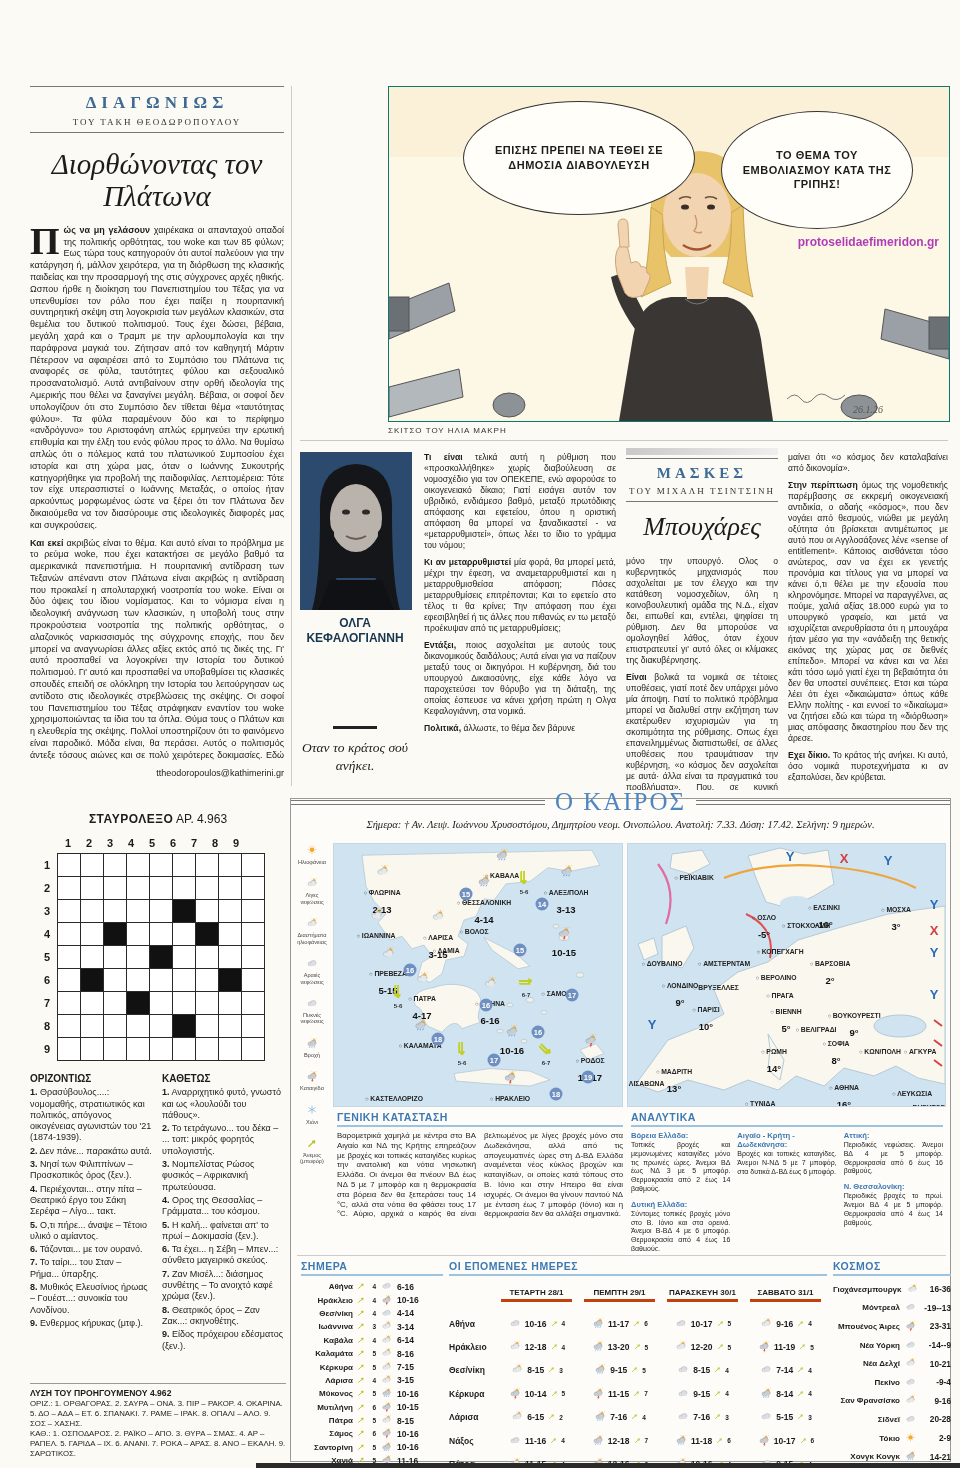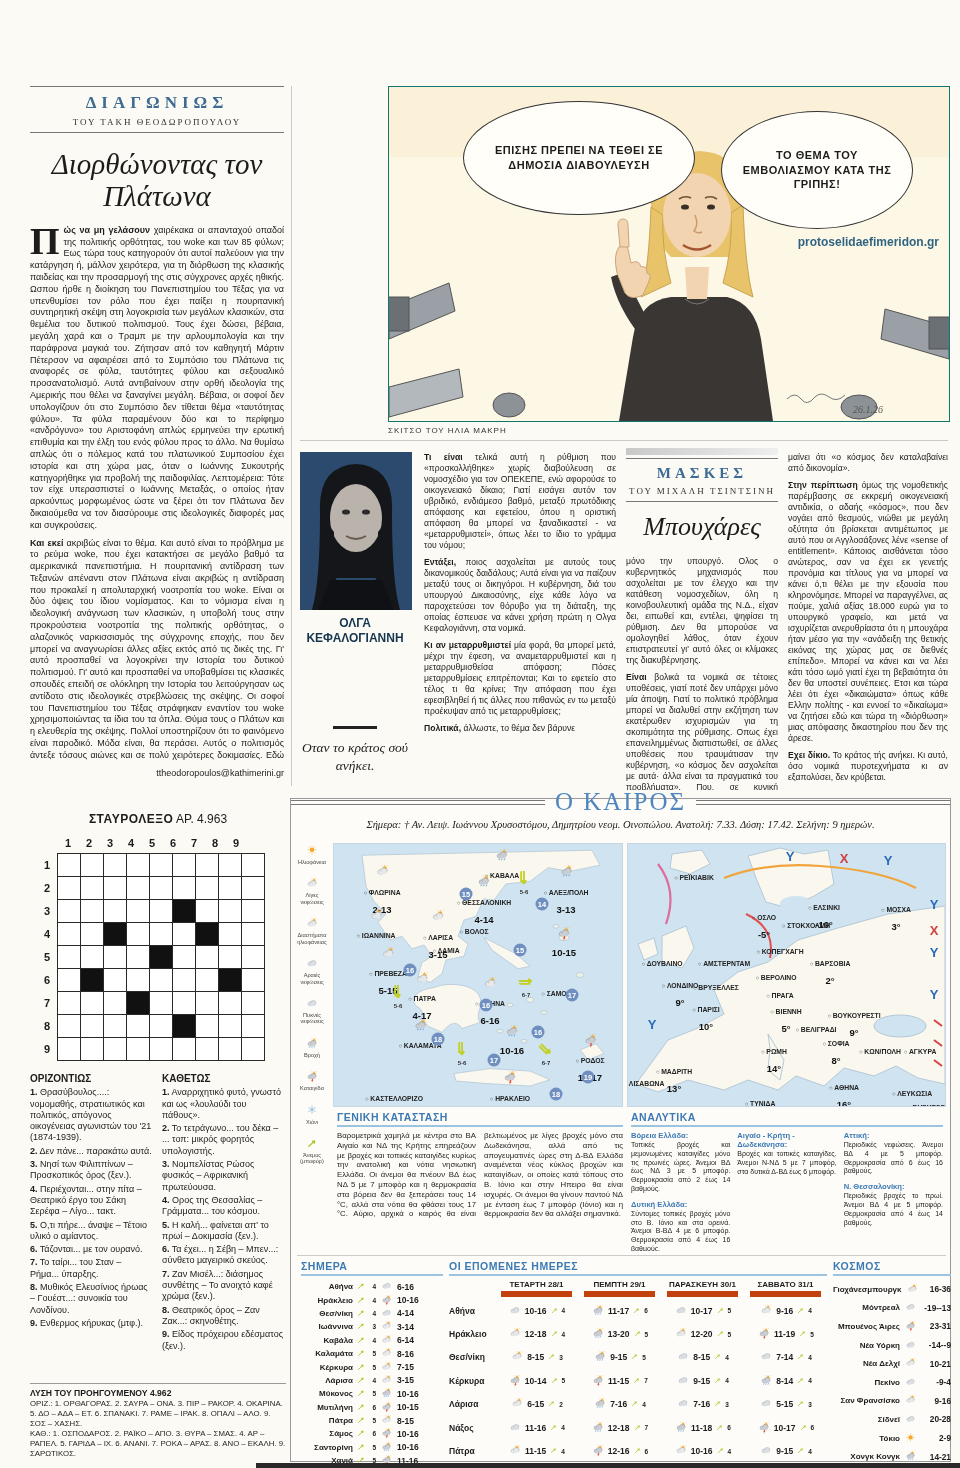--- a/index.html
+++ b/index.html
@@ -31,21 +31,21 @@
   
   .vline{position:absolute;background:#ccc;width:1px;}
 
   
   #cartoon{position:absolute;left:388px;top:86px;width:560px;height:334px;border:1px solid #0f766e;
            background:#fdf7e6;overflow:hidden;}
   .bubble{position:absolute;background:#fffef8;border:1.3px solid #333;border-radius:50%;
           display:flex;align-items:center;justify-content:center;text-align:center;
           font-size:11px;font-weight:bold;letter-spacing:0.5px;padding:10px;line-height:1.35;}
   #cart-credit{position:absolute;left:388px;top:426px;width:560px;text-align:left;font-size:8px;color:#333;letter-spacing:1px;}
-  #watermark{position:absolute;right:10px;top:148px;font-size:12px;font-weight:bold;color:#0c4a6e;opacity:.85;}
+  #watermark{position:absolute;right:10px;top:148px;font-size:12px;font-weight:bold;color:#a21caf;opacity:.85;}
   #signature{position:absolute;right:66px;bottom:6px;font-family:"Liberation Serif",serif;font-style:italic;font-size:10px;color:#555;}
 
   
   #midrule{position:absolute;left:300px;right:12px;top:440px;height:1px;background:#c9c9c9;}
   #photo{position:absolute;left:300px;top:452px;width:112px;height:158px;}
   #photo-name{position:absolute;left:292px;top:616px;width:126px;text-align:center;
               font-weight:bold;font-size:12px;color:#16364f;line-height:1.25;}
   #photo-quote{position:absolute;left:296px;top:726px;width:118px;text-align:center;
                font-family:"Liberation Serif",serif;font-style:italic;font-size:13.5px;line-height:1.3;}
   #photo-quote:before{content:"";display:block;width:44px;height:3px;background:#222;margin:0 auto 10px;}
@@ -113,22 +113,22 @@
   #tables{position:absolute;left:6px;top:456px;right:4px;bottom:4px;border-top:1px solid #ccc;padding-top:4px;}
   #tbl-today{position:absolute;left:4px;top:4px;width:142px;}
   #tbl-next{position:absolute;left:152px;top:4px;width:378px;}
   #tbl-world{position:absolute;left:536px;top:4px;width:118px;}
   .trow{display:flex;align-items:center;font-size:8px;height:13.4px;}
   .trow .cn{width:52px;text-align:right;padding-right:3px;font-weight:bold;color:#222;}
   .trow .wv{width:10px;text-align:right;font-size:6.5px;font-weight:bold;}
   .trow .tv{font-weight:bold;margin-left:4px;font-size:8.5px;}
   .ic{display:inline-block;vertical-align:middle;line-height:0;}
   .dayhdr{display:flex;margin-bottom:2px;}
-  .dayhdr .dc{flex:1;text-align:center;font-size:8px;font-weight:bold;border-bottom:6px solid #c2410c;
-              padding-bottom:2px;margin:0 6px;}
+  .dayhdr .dc{flex:1;text-align:center;font-size:8px;font-weight:bold;border-bottom:3px solid #c2410c;
+              padding-bottom:2px;margin:8px 6px;}
   .nrow{display:flex;align-items:center;height:23.4px;}
   .nrow .cn{width:46px;font-weight:bold;font-size:8.5px;text-align:left;}
   .ncell{flex:1;display:flex;align-items:center;justify-content:center;gap:3px;font-size:8.5px;font-weight:bold;}
   .ncell .wnum{font-size:6.5px;}
   .wrow{display:flex;align-items:center;height:18.6px;font-size:8px;}
   .wrow .cn{flex:1;text-align:right;font-weight:bold;padding-right:4px;}
   .wrow .tv{width:34px;text-align:right;font-weight:bold;font-size:8.3px;}
   #botbar{position:absolute;left:256px;right:0;bottom:0;height:5px;background:#2a2a2a;}
 </style>
 </head>
@@ -215,22 +215,22 @@
       <ellipse cx="66" cy="60" rx="4" ry="2.6" fill="#2a2a2a"></ellipse>
       <path d="M46,84 q10,6 20,0" stroke="#6b5a52" fill="none" stroke-width="2"></path>
       <path d="M30,128 L82,128 L94,158 L18,158 Z" fill="#101114"></path>
     </svg>
   </div>
   <div id="photo-name">ΟΛΓΑ ΚΕΦΑΛΟΓΙΑΝΝΗ</div>
   <div id="photo-quote">Οταν το κράτος σού ανήκει.</div>
 
   <div id="colA" class="body-sm">
       <p class="art-p"><b class="lead">Τι είναι</b> τελικά αυτή η ρύθμιση που «προσκολλήθηκε» χωρίς διαβούλευση σε νομοσχέδιο για τον ΟΠΕΚΕΠΕ, ενώ αφορούσε το οικογενειακό δίκαιο; Γιατί εισάγει αυτόν τον υβριδικό, ενδιάμεσο βαθμό, μεταξύ πρωτόδικης απόφασης και εφετείου, όπου η οριστική απόφαση θα μπορεί να ξαναδικαστεί - να «μεταρρυθμιστεί», όπως λέει το ίδιο το γράμμα του νόμου;</p>
+      <p class="art-p"><b class="lead">Κι αν μεταρρυθμιστεί</b> μία φορά, θα μπορεί μετά, μέχρι την έφεση, να αναμεταρρυθμιστεί και η μεταρρυθμισθείσα απόφαση; Πόσες μεταρρυθμίσεις επιτρέπονται; Και το εφετείο στο τέλος τι θα κρίνει; Την απόφαση που έχει εφεσιβληθεί ή τις άλλες που πιθανώς εν τω μεταξύ προέκυψαν από τις μεταρρυθμίσεις;</p>
       <p class="art-p"><b class="lead">Εντάξει,</b> ποιος ασχολείται με αυτούς τους δικανομικούς δαιδάλους; Αυτά είναι για να παίζουν μεταξύ τους οι δικηγόροι. Η κυβέρνηση, διά του υπουργού Δικαιοσύνης, είχε κάθε λόγο να παροχετεύσει τον θόρυβο για τη διάταξη, της οποίας έσπευσε να κάνει χρήση πρώτη η Ολγα Κεφαλογιάννη, στα νομικά.</p>
-      <p class="art-p"><b class="lead">Κι αν μεταρρυθμιστεί</b> μία φορά, θα μπορεί μετά, μέχρι την έφεση, να αναμεταρρυθμιστεί και η μεταρρυθμισθείσα απόφαση; Πόσες μεταρρυθμίσεις επιτρέπονται; Και το εφετείο στο τέλος τι θα κρίνει; Την απόφαση που έχει εφεσιβληθεί ή τις άλλες που πιθανώς εν τω μεταξύ προέκυψαν από τις μεταρρυθμίσεις;</p>
       <p class="art-p"><b class="lead">Πολιτικά,</b> άλλωστε, το θέμα δεν βάρυνε</p>
     </div>
 
   <div id="maskes">
     <div class="shade"></div>
     <div class="kickbox">
       <div class="kick">ΜΑΣΚΕΣ</div>
       <div class="kbyline">ΤΟΥ ΜΙΧΑΛΗ ΤΣΙΝΤΣΙΝΗ</div>
     </div>
     <div class="mask-head">Μπουχάρες</div>

